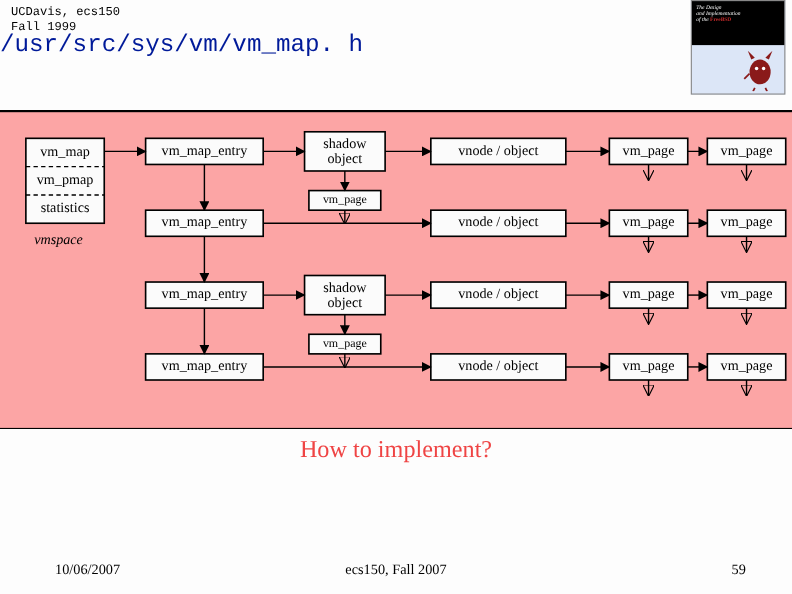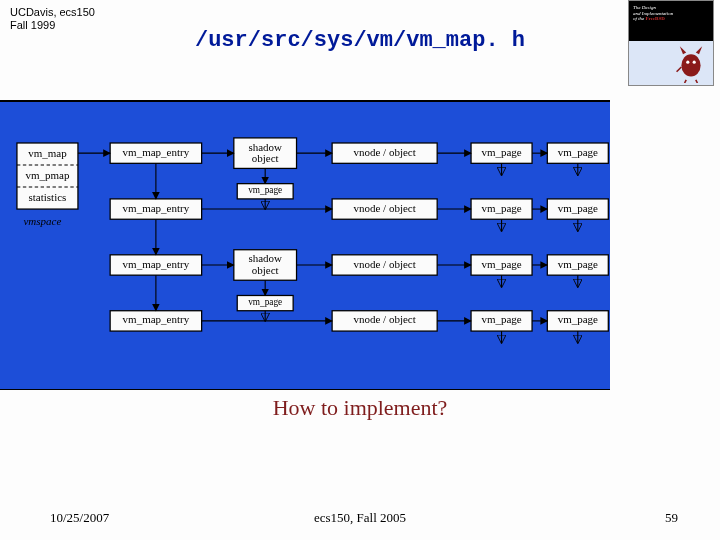--- a/index.html
+++ b/index.html
@@ -1,32 +1,32 @@
 <!DOCTYPE html>
 <html><head>
 <meta charset="utf-8">
 <style>
   *{box-sizing:border-box;margin:0;padding:0}
   body{width:720px;height:540px;background:#fdfdfd;font-family:"Times New Roman",serif;position:relative;overflow:hidden}
-  .hdr-left{position:absolute;top:6px;left:10px;font-family:Liberation Sans, sans-serif;font-size:11px;line-height:1.2;color:#000}
-  .title{position:absolute;top:28px;left:0;right:0;text-align:center;font-family:"Courier New",monospace;font-size:22px;color:#001a99;font-weight:700}
+  .hdr-left{position:absolute;top:6px;left:10px;font-family:Liberation Mono, monospace;font-size:11px;line-height:1.2;color:#000}
+  .title{position:absolute;top:28px;left:0;right:0;text-align:left;font-family:"Courier New",monospace;font-size:22px;color:#001a99;font-weight:400}
   .book{position:absolute;top:0;right:6px;width:86px;height:86px;background:#dce6f7;border:1px solid #888}
   .book-top{position:absolute;top:0;left:0;right:0;height:40px;background:#000}
   .book-title{position:absolute;top:4px;left:4px;right:4px;font-size:5px;color:#fff;font-style:italic;line-height:1.1}
   .book-fb{color:#c62a2a;font-weight:bold;font-style:normal}
   .daemon{position:absolute;bottom:2px;right:6px;width:32px;height:40px}
   .daemon svg{width:100%;height:100%}
-  .diagram{position:absolute;top:100px;left:0;width:610px;height:290px;background:#1d4ed8;border-top:2px solid #000;border-bottom:1px solid #000}
+  .diagram{position:absolute;top:100px;left:0;width:720px;height:290px;background:#fca5a5;border-top:2px solid #000;border-bottom:1px solid #000}
   .diagram svg{width:100%;height:100%}
   .dbox{fill:#fbfbfb;stroke:#000;stroke-width:1.5}
   .dtxt{font-family:"Times New Roman",serif;font-size:13px;text-anchor:middle;dominant-baseline:middle}
   .dtxti{font-style:italic}
   .darr{stroke:#000;stroke-width:1.3;fill:none}
   .dash{stroke-dasharray:4 3}
-  .subtitle{position:absolute;top:395px;left:0;right:0;text-align:center;font-size:22px;color:#7f1d1d}
+  .subtitle{position:absolute;top:395px;left:0;right:0;text-align:center;font-size:22px;color:#ef4444}
   .f-date{position:absolute;bottom:14px;left:50px;font-size:13px}
   .f-mid{position:absolute;bottom:14px;left:0;right:0;text-align:center;font-size:13px}
   .f-pg{position:absolute;bottom:14px;right:42px;font-size:13px}
 </style>
 </head>
 <body>
 
 <div class="hdr-left">
   <div>UCDavis, ecs150</div>
   <div>Fall 1999</div>
@@ -172,15 +172,15 @@
     <line x1="592" y1="246" x2="592" y2="260" class="darr" marker-end="url(#aho)"></line>
     <line x1="682" y1="246" x2="682" y2="260" class="darr" marker-end="url(#aho)"></line>
     <line x1="313" y1="90" x2="313" y2="102" class="darr" marker-end="url(#aho)"></line>
     <line x1="313" y1="222" x2="313" y2="234" class="darr" marker-end="url(#aho)"></line>
   </g>
 </svg>
 </div>
 
 <div class="subtitle">How to implement?</div>
 
-<div class="f-date">10/25/2007</div>
-<div class="f-mid">ecs150, Fall 2005</div>
+<div class="f-date">10/06/2007</div>
+<div class="f-mid">ecs150, Fall 2007</div>
 <div class="f-pg">59</div>
 
 </body></html>

